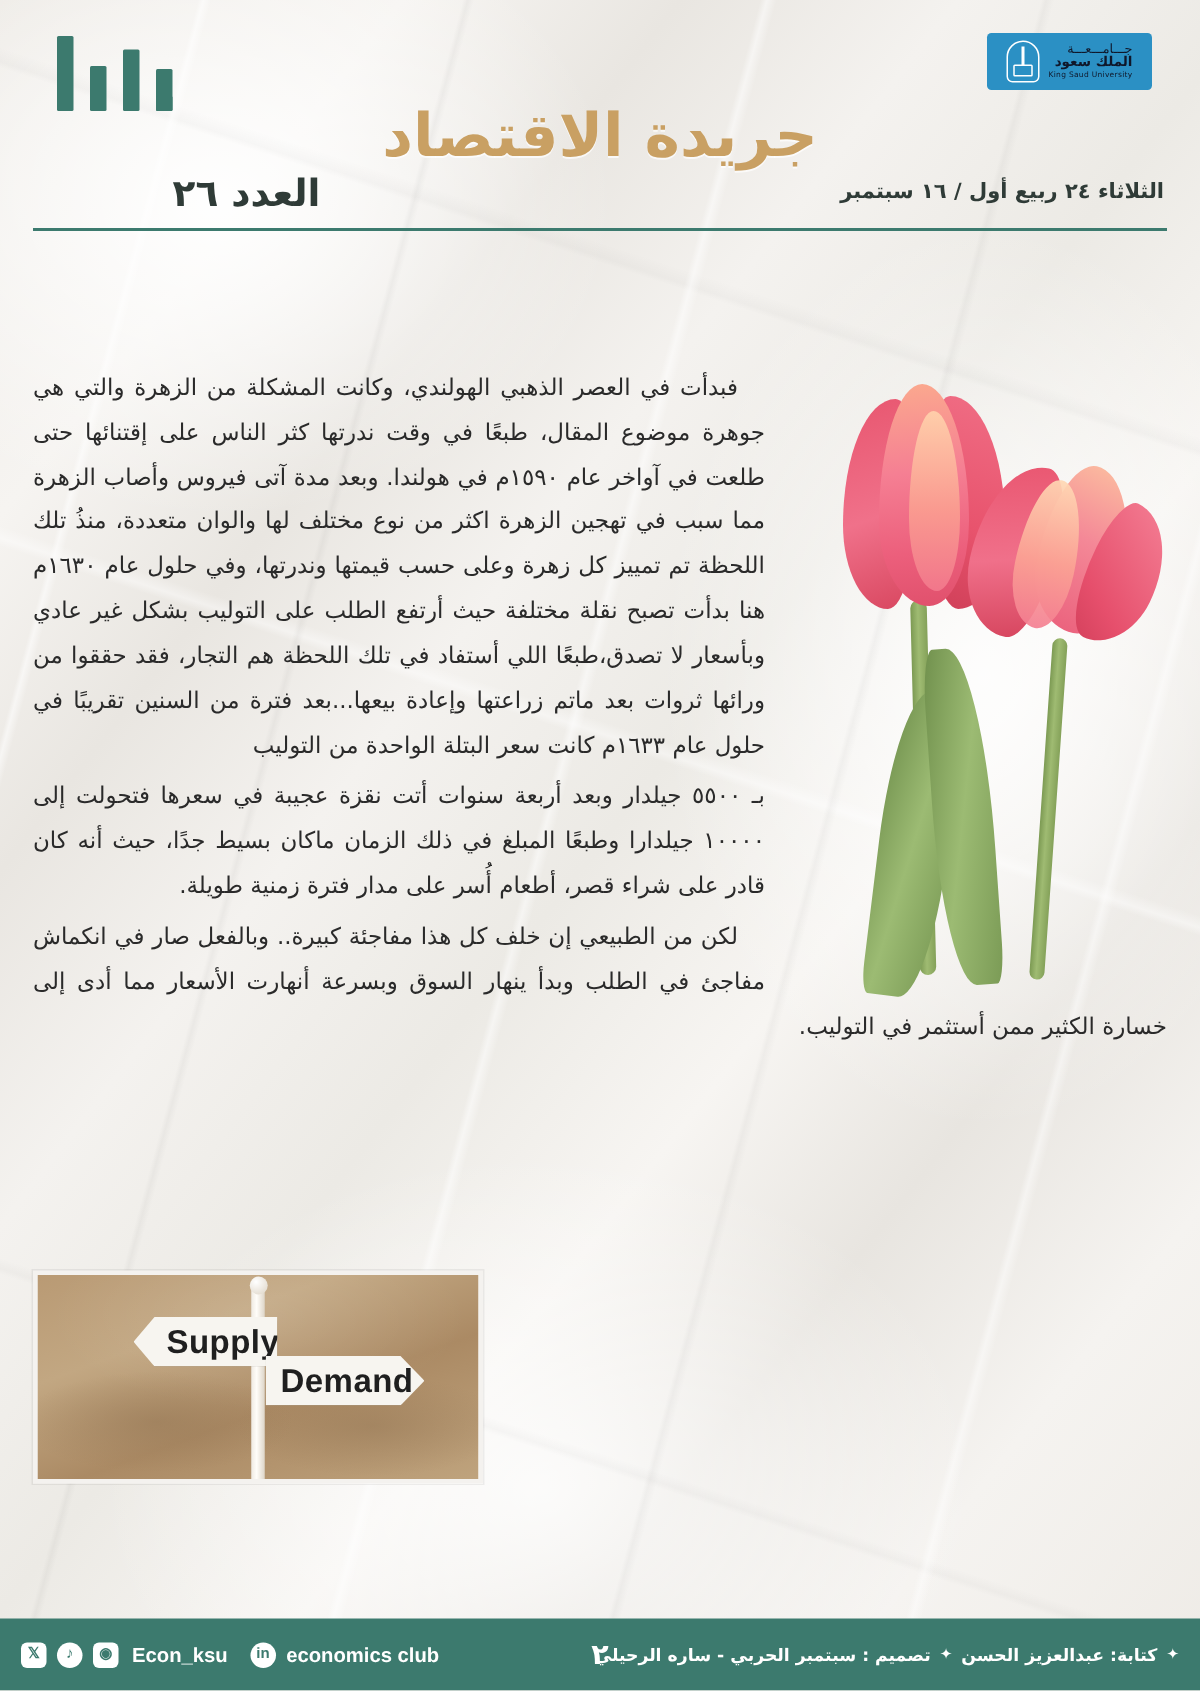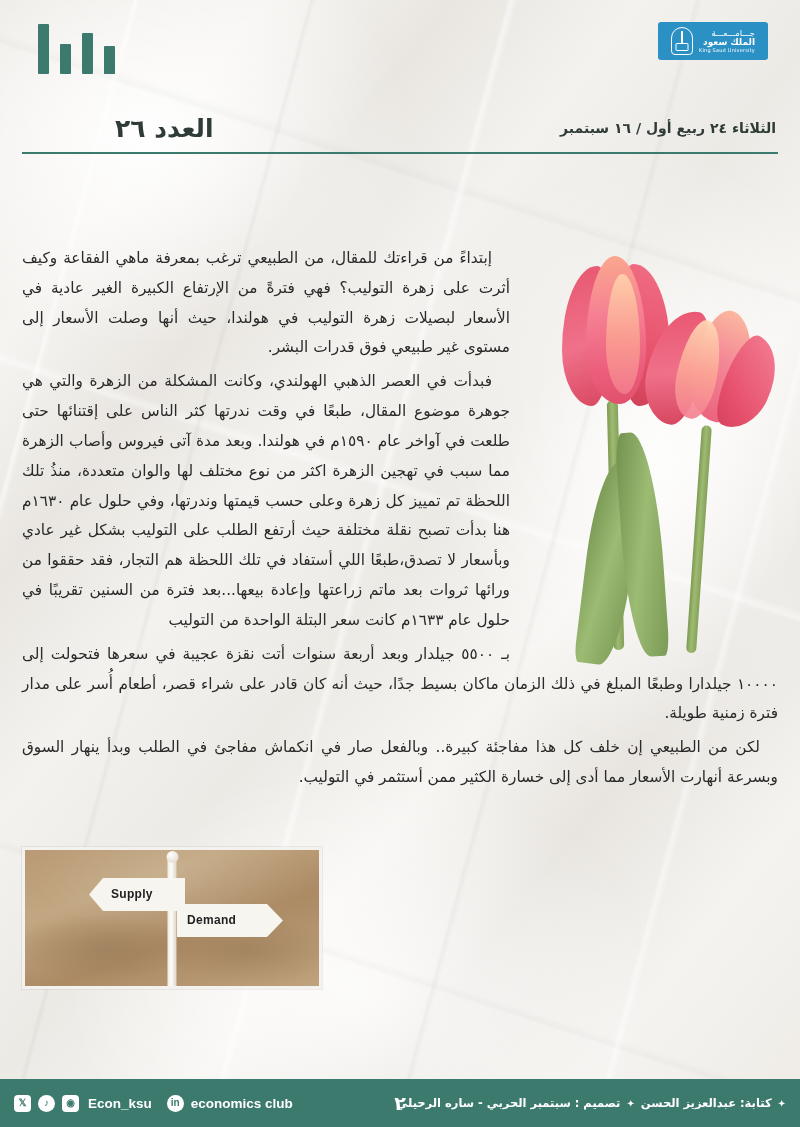--- a/index.html
+++ b/index.html
@@ -61,21 +61,21 @@
   .lb5 { left: 66px;width: 11px; height: 10px; bottom: 33px; }
 
   .ksu-badge {
     position: absolute; top: 22px; right: 32px;
     width: 110px; height: 38px;
     background: #2b90c4;
     border-radius: 3px;
     display: flex; align-items: center; justify-content: center;
     gap: 6px; padding: 3px 7px;
   }
-  .ksu-text { text-align: right; line-height: 1.05; color: #ffffff; }
+  .ksu-text { text-align: right; line-height: 1.05; color: #0f172a; }
   .ksu-ar1 { font-size: 8.5px; letter-spacing: 1.4px; display: block; }
   .ksu-ar2 { font-size: 9px; font-weight: bold; letter-spacing: .6px; display: block; }
   .ksu-en  { font-size: 5px; letter-spacing: .2px; display: block; margin-top: 1px; }
   .ksu-emblem {
     width: 22px; height: 28px; border: 1.2px solid #fff; border-radius: 11px 11px 4px 4px;
     position: relative; flex: 0 0 auto;
   }
   .ksu-emblem::before {
     content: ""; position: absolute; left: 50%; top: 3px; transform: translateX(-50%);
     width: 2px; height: 13px; background: #fff;
@@ -208,21 +208,21 @@
   }
   .sd-post::before {
     content:""; position:absolute; left:50%; top:-7px; transform:translateX(-50%);
     width: 12px; height: 12px; border-radius: 50%;
     background: radial-gradient(circle at 35% 30%, #fff, #ddd4c5);
   }
   .sd-sign {
     position: absolute; z-index: 4;
     height: 33px; line-height: 33px;
     background: #f7f5f0;
-    color: #1f1f1f; font-weight: bold; font-size: 12px;
+    color: #1f1f1f; font-weight: bold; font-size: 22px;
     font-family: "Liberation Sans", sans-serif;
     letter-spacing: .3px;
     box-shadow: 0 2px 3px rgba(0,0,0,.28);
     direction: ltr;
   }
   .sd-supply {
     left: 64px; top: 28px; width: 96px;
     padding-left: 22px; padding-right: 6px;
     clip-path: polygon(0 50%, 14px 0, 100% 0, 100% 100%, 14px 100%);
   }
@@ -283,20 +283,21 @@
 
     <div class="ksu-badge">
       <div class="ksu-text">
         <span class="ksu-ar1">جـــامـــعـــة</span>
         <span class="ksu-ar2">الملك سعود</span>
         <span class="ksu-en">King Saud University</span>
       </div>
       <div class="ksu-emblem"></div>
     </div>
 
+    <div class="masthead">جريدة الاقتصاد</div>
 
     <div class="issue-no">العدد ٢٦</div>
 
     <div class="pub-date">الثلاثاء ٢٤ ربيع أول / ١٦ سبتمبر</div>
 
     <div class="header-rule"></div>
   </div>
 
 
   <div class="article">
@@ -315,21 +316,20 @@
         </div>
         <div class="bloom b2">
           <div class="petal p1"></div>
             <div class="petal p2"></div>
           <div class="petal p3"></div>
             <div class="petal p4"></div>
         </div>
       </div>
     </div>
 
-    <p>إبتداءً من قراءتك للمقال، من الطبيعي ترغب بمعرفة ماهي الفقاعة وكيف أثرت على زهرة التوليب؟ فهي فترةً من الإرتفاع الكبيرة الغير عادية في الأسعار لبصيلات زهرة التوليب في هولندا، حيث أنها وصلت الأسعار إلى مستوى غير طبيعي فوق قدرات البشر.</p>
     <p>فبدأت في العصر الذهبي الهولندي، وكانت المشكلة من الزهرة والتي هي جوهرة موضوع المقال، طبعًا في وقت ندرتها كثر الناس على إقتنائها حتى طلعت في آواخر عام ١٥٩٠م في هولندا. وبعد مدة آتى فيروس وأصاب الزهرة مما سبب في تهجين الزهرة اكثر من نوع مختلف لها والوان متعددة، منذُ تلك اللحظة تم تمييز كل زهرة وعلى حسب قيمتها وندرتها، وفي حلول عام ١٦٣٠م هنا بدأت تصبح نقلة مختلفة حيث أرتفع الطلب على التوليب بشكل غير عادي وبأسعار لا تصدق،طبعًا اللي أستفاد في تلك اللحظة هم التجار، فقد حققوا من ورائها ثروات بعد ماتم زراعتها وإعادة بيعها...بعد فترة من السنين تقريبًا في حلول عام ١٦٣٣م كانت سعر البتلة الواحدة من التوليب</p>
     <p class="noind">بـ ٥٥٠٠ جيلدار وبعد أربعة سنوات أتت نقزة عجيبة في سعرها فتحولت إلى ١٠٠٠٠ جيلدارا وطبعًا المبلغ في ذلك الزمان ماكان بسيط جدًا، حيث أنه كان قادر على شراء قصر، أطعام أُسر على مدار فترة زمنية طويلة.</p>
     <p>لكن من الطبيعي إن خلف كل هذا مفاجئة كبيرة.. وبالفعل صار في انكماش مفاجئ في الطلب وبدأ ينهار السوق وبسرعة أنهارت الأسعار مما أدى إلى خسارة الكثير ممن أستثمر في التوليب.</p>
   </div>
 
   <div class="sd-figure">
     <div class="sd-post"></div>
     <div class="sd-sign sd-supply">Supply</div>
     <div class="sd-sign sd-demand">Demand</div>
   </div>

